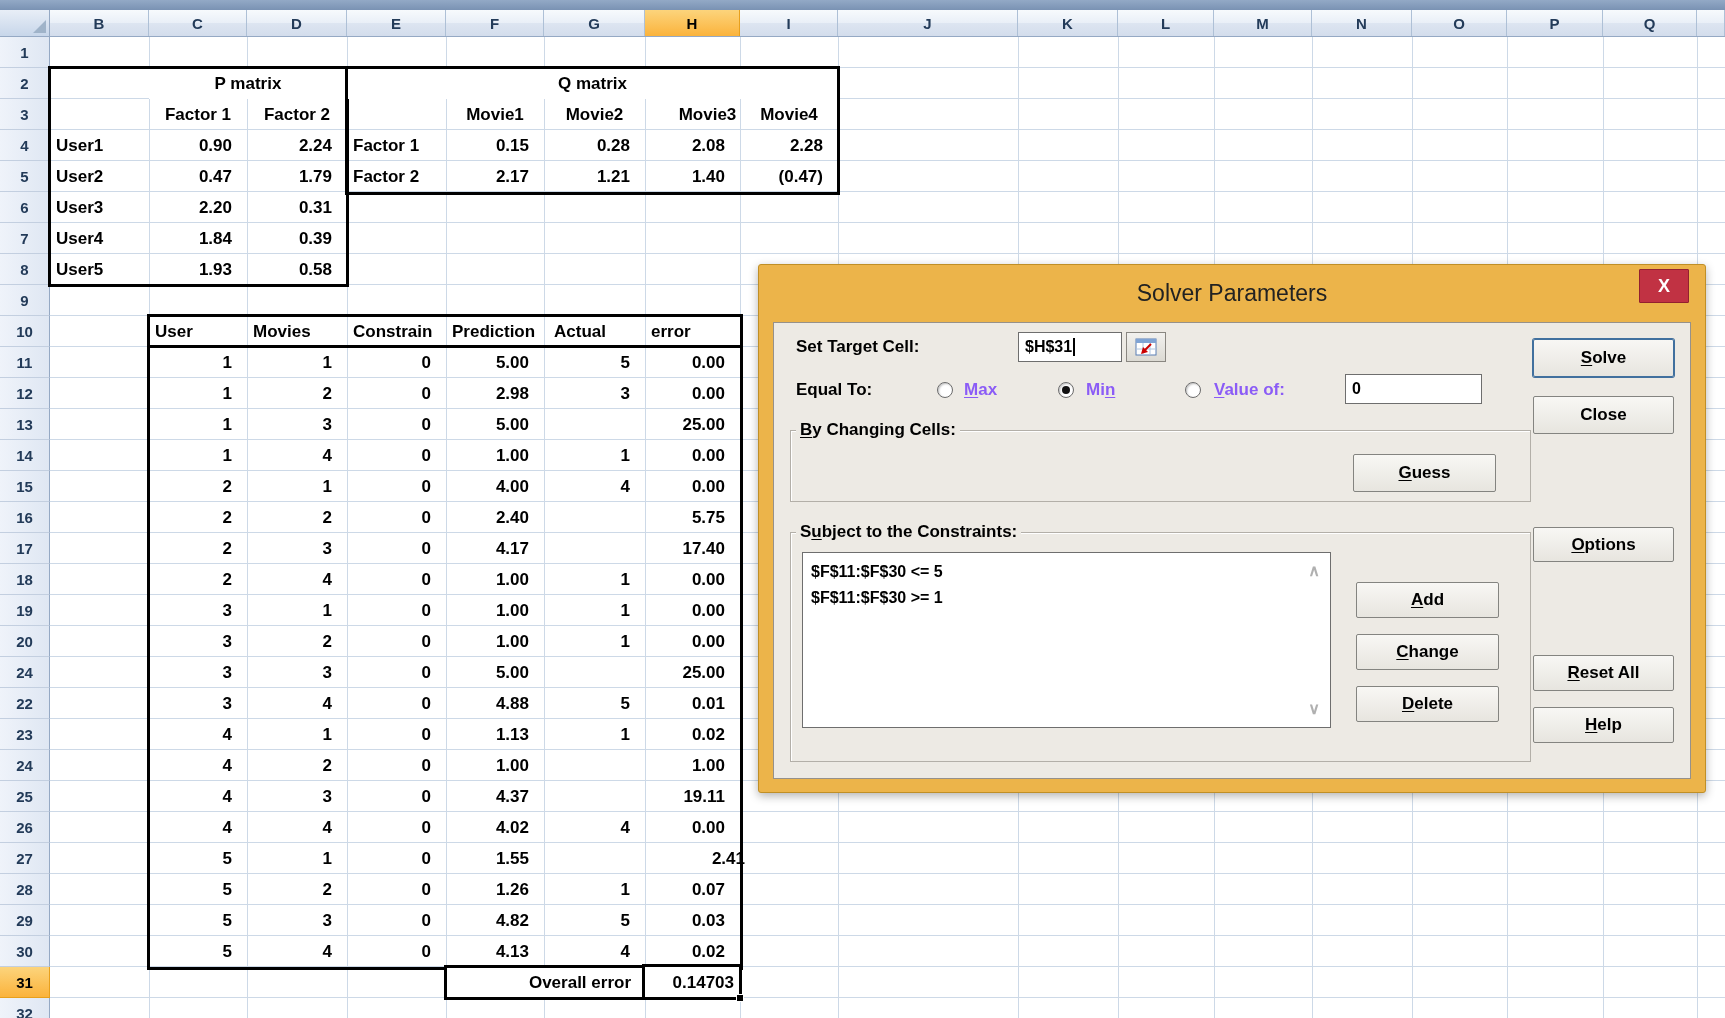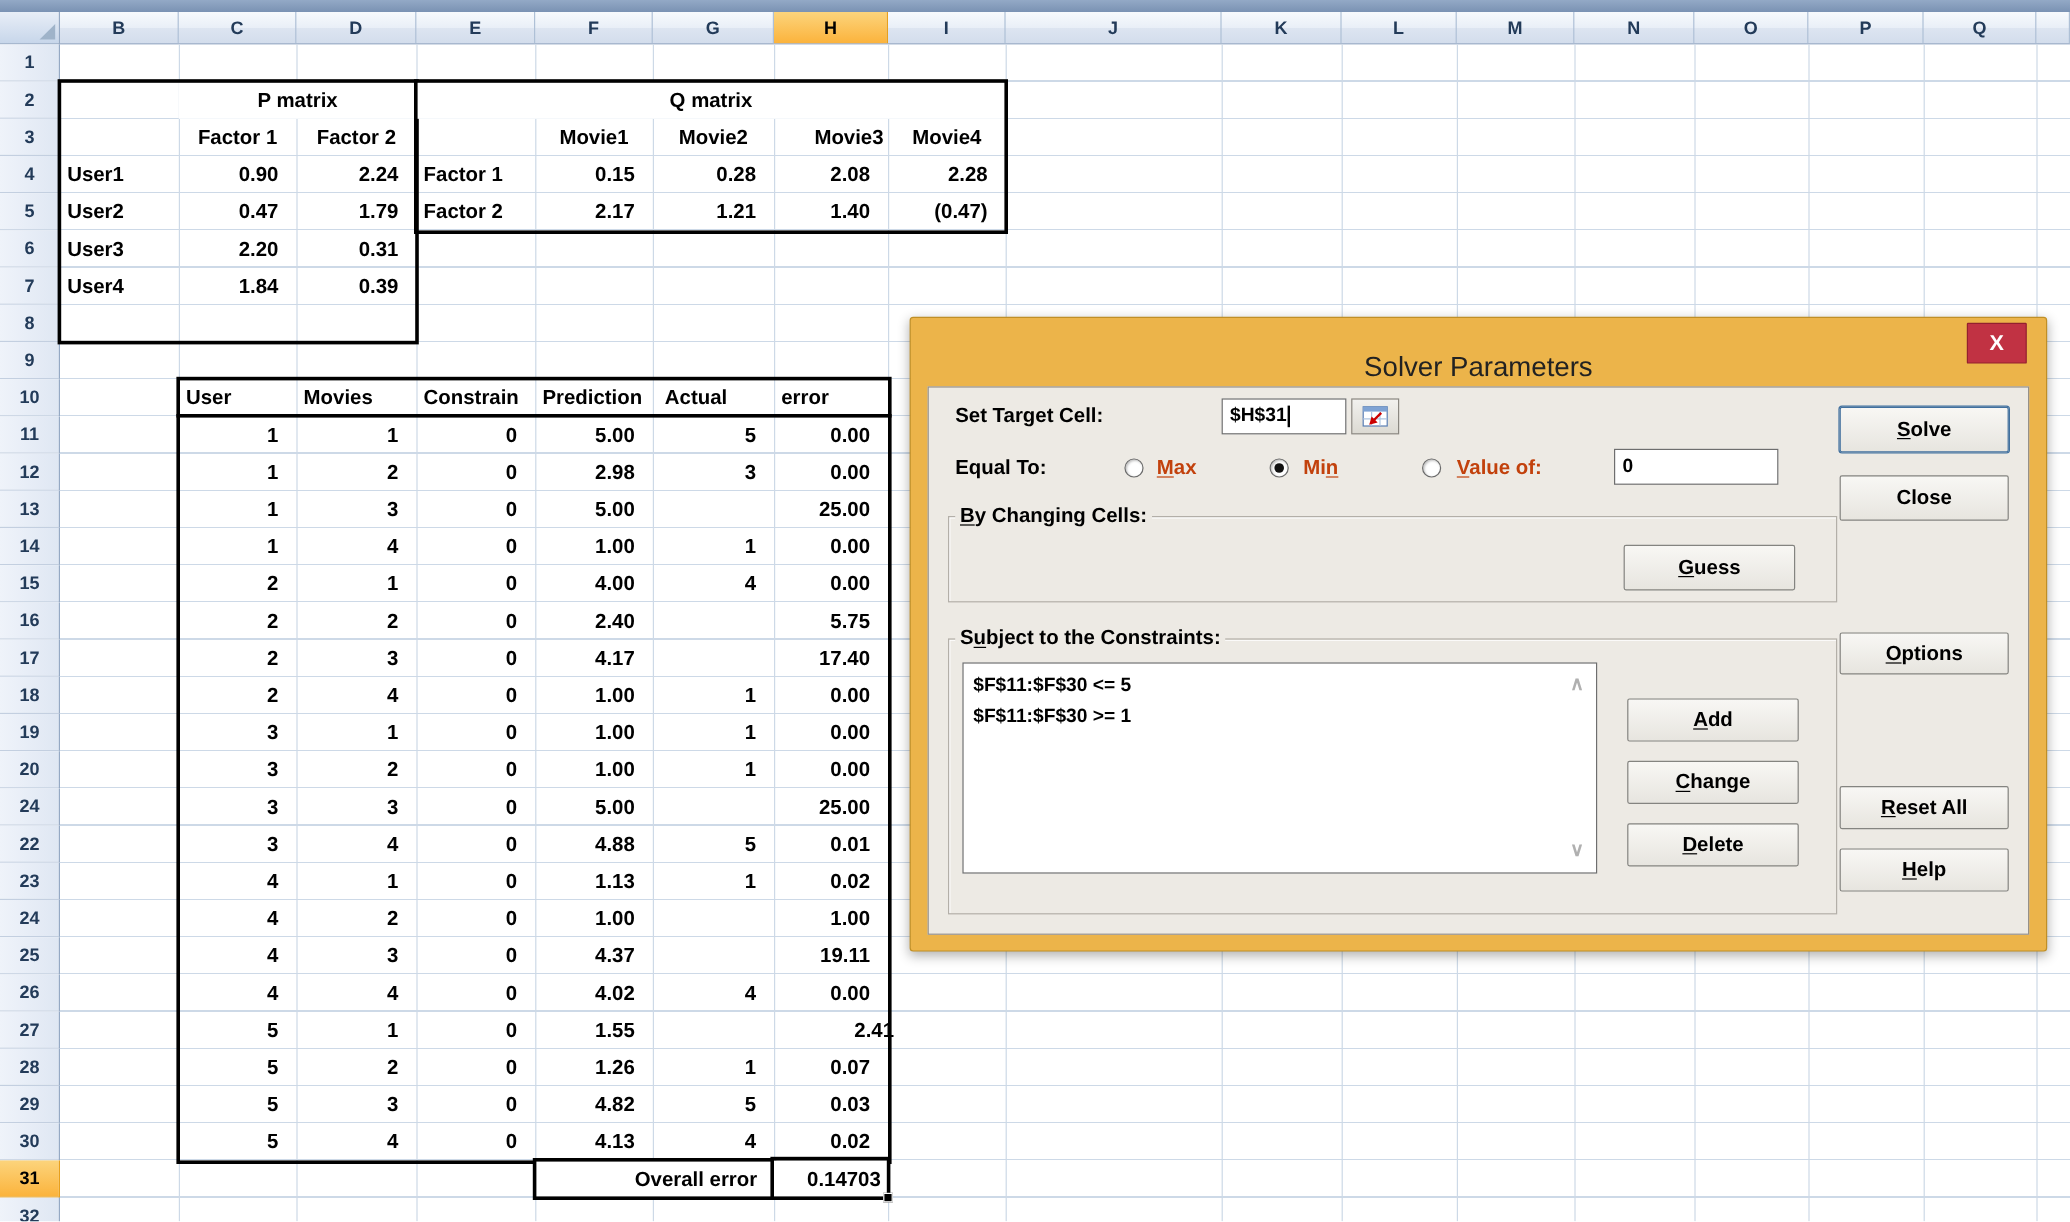--- a/index.html
+++ b/index.html
@@ -46,21 +46,21 @@
   .lbl { padding-left:6px; }
   .blackbox { position:absolute; border:3px solid #000; pointer-events:none; }
   .whitebg { background:#fff; }
   .fillhandle { position:absolute; right:-5px; bottom:-5px; width:8px; height:8px;
                 background:#000; border:1px solid #fff; }
 
   
   .dialog { position:absolute; left:758px; top:264px; width:948px; height:529px;
             background:#ecb44a; border:1px solid #c08f26; border-radius:3px;
             box-shadow:0 3px 10px rgba(0,0,0,0.3); }
-  .dlg-title { position:absolute; left:0; top:12px; width:100%; height:57px; display:flex;
+  .dlg-title { position:absolute; left:0; top:0; width:100%; height:57px; display:flex;
             align-items:center; justify-content:center; font-size:23px; color:#222; }
   .dlg-x { position:absolute; right:16px; top:4px; width:50px; height:34px; background:#c13243;
             border:1px solid #93202f; color:#fff; font-size:18px; font-weight:700;
             display:flex; align-items:center; justify-content:center; border-radius:1px; }
   .panel { position:absolute; left:14px; top:57px; width:918px; height:457px;
             background:#edeae4; border:1px solid #96918a; }
   .panel .dlabel { position:absolute; font-size:17px; font-weight:600; color:#000; white-space:nowrap; }
   .tinput { position:absolute; background:#fff; border:1px solid #6e6e6e;
             font-size:16px; font-weight:700; color:#000; display:flex; align-items:center;
             padding-left:6px; white-space:nowrap; overflow:hidden; }
@@ -71,21 +71,21 @@
          border-radius:2px; font-size:17px; font-weight:600; color:#000;
          display:flex; align-items:center; justify-content:center; font-family:"Liberation Sans",sans-serif; }
   .btn.focus { border:1px solid #41709e; box-shadow:0 0 0 1px #41709e; }
   .groupbox { position:absolute; border:1px solid #b3afa8; box-shadow:1px 1px 0 #fff inset; }
   .grouplabel { position:absolute; font-size:17px; font-weight:600; color:#000;
          background:#edeae4; padding:0 4px; white-space:nowrap; }
   .radio { position:absolute; width:16px; height:16px; border-radius:50%; background:#fff;
          border:1px solid #6b6b6b; box-shadow:inset 1px 1px 2px rgba(0,0,0,0.25); }
   .radio.on::after { content:""; position:absolute; left:3px; top:3px; width:8px; height:8px;
          border-radius:50%; background:#111; }
-  .rlabel { position:absolute; font-size:17px; font-weight:600; color:#c2410c; white-space:nowrap; }
+  .rlabel { position:absolute; font-size:17px; font-weight:600; color:#8b5cf6; white-space:nowrap; }
   .listbox { position:absolute; background:#fff; border:1px solid #6e6e6e; padding:6px 8px;
          font-size:16px; font-weight:700; color:#000; line-height:26px; }
   .scroll-arrow { position:absolute; color:#b0b0b0; font-size:16px; font-weight:700; line-height:1; }
   u { text-decoration:underline; text-underline-offset:2px; }
 </style>
 </head>
 <body>
 
 <div class="screen">
 
@@ -186,20 +186,25 @@
       <div class="trow">
       <div class="lbl" style="width:99px">User3</div>
       <div class="num" style="width:98px">2.20</div>
       <div class="num" style="width:100px">0.31</div>
     </div>
       <div class="trow">
       <div class="lbl" style="width:99px">User4</div>
       <div class="num" style="width:98px">1.84</div>
       <div class="num" style="width:100px">0.39</div>
     </div>
+      <div class="trow">
+      <div class="lbl" style="width:99px">User5</div>
+      <div class="num" style="width:98px">1.93</div>
+      <div class="num" style="width:100px">0.58</div>
+    </div>
     </div>
   <div class="blackbox" style="left:48px;top:66px;width:301px;height:221px"></div>
 
   <div class="cell c-center whitebg" style="left:347px;top:68px;width:491px">Q matrix</div>
   <div class="cell c-center" style="left:446px;top:99px;width:98px">Movie1</div>
   <div class="cell c-center" style="left:544px;top:99px;width:101px">Movie2</div>
   <div class="cell c-center" style="left:660px;top:99px;width:95px">Movie3</div>
   <div class="cell c-center" style="left:740px;top:99px;width:98px">Movie4</div>
   <div class="rowhost" style="position:absolute;left:347px;top:130px">
 

